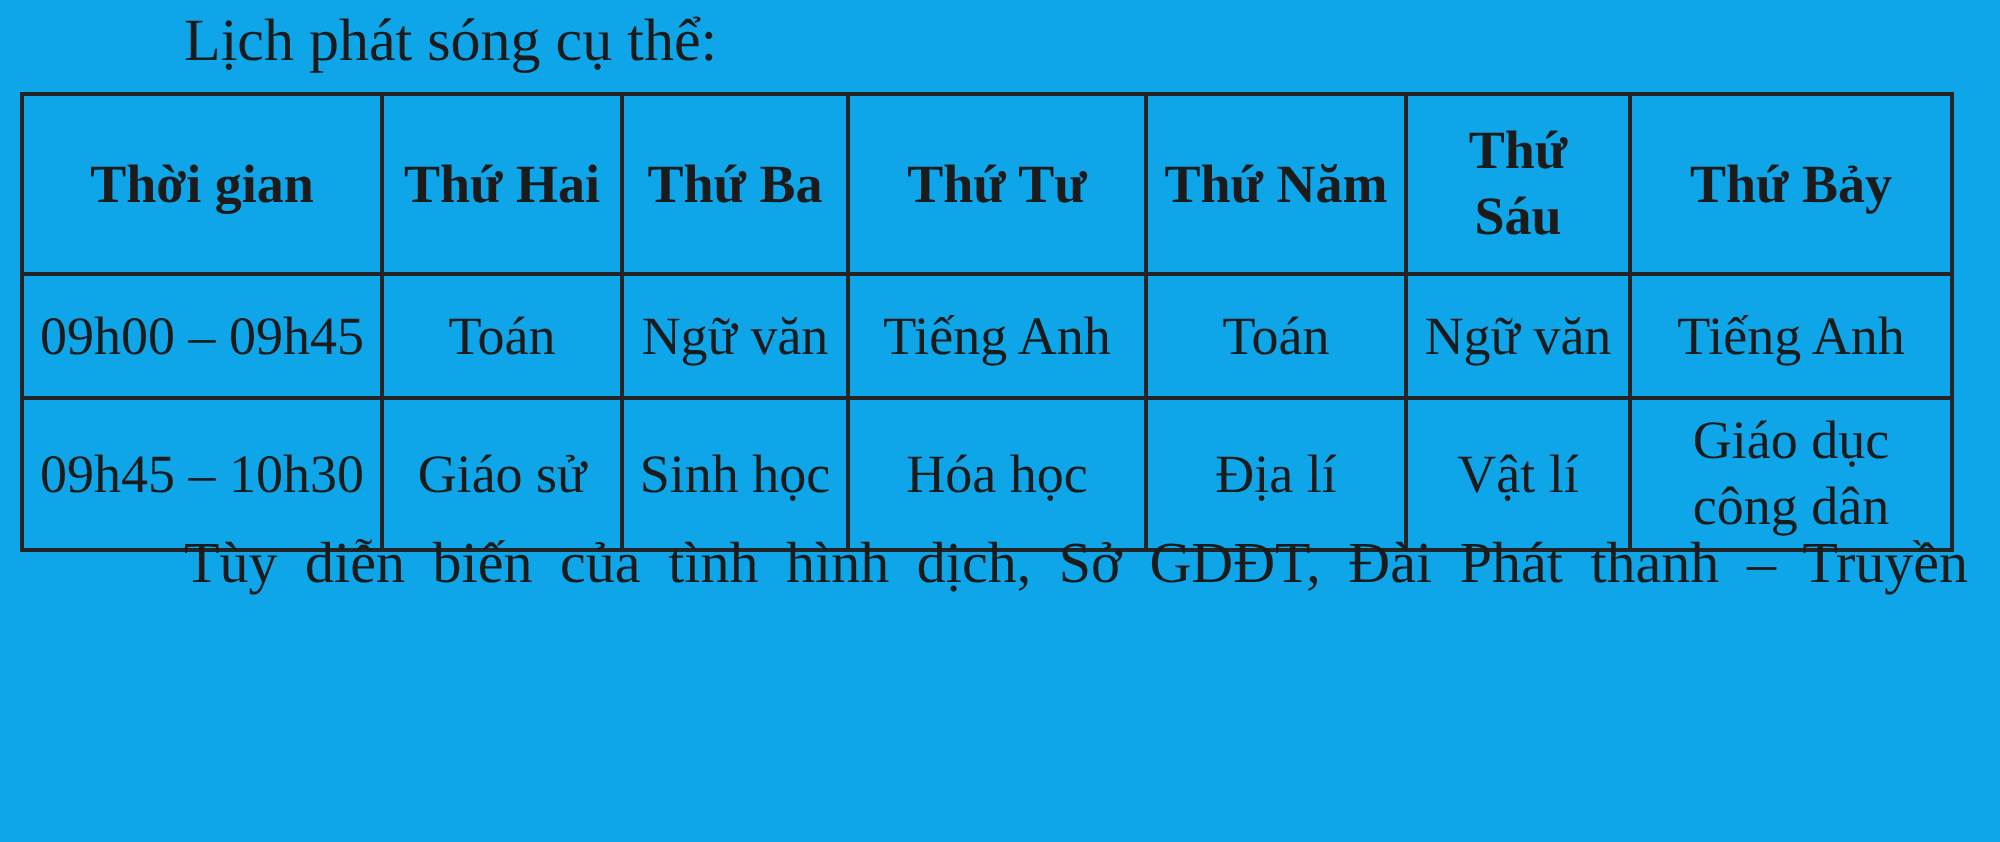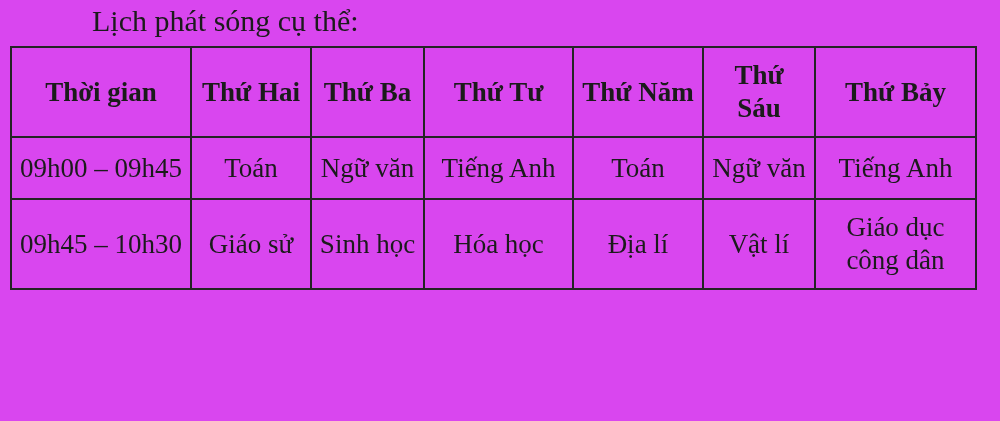--- a/index.html
+++ b/index.html
@@ -4,21 +4,21 @@
 <style>
   html, body {
     margin: 0;
     padding: 0;
     background: #ffffff;
   }
   .page {
     position: relative;
     width: 1000px;
     height: 421px;
-    background: #d946ef;
+    background: #0ea5e9;
     color: #1b1b1b;
     font-family: "Liberation Serif", "DejaVu Serif", serif;
     overflow: hidden;
   }
   .doc-title {
     position: absolute;
     left: 92px;
     top: 2px;
     font-size: 30px;
     line-height: 38px;
@@ -41,21 +41,21 @@
     font-size: 27px;
     line-height: 33px;
     white-space: pre-line;
     overflow: hidden;
   }
   table.schedule th {
     font-weight: bold;
   }
   tr.header-row   { height: 90px; }
   tr.body-row-1   { height: 62px; }
-  tr.body-row-2   { height: 90px; }
+  tr.body-row-2   { height: 76px; }
   .paragraph {
     position: absolute;
     left: 14px;
     top: 264px;
     width: 970px;
     font-size: 29px;
     line-height: 37px;
   }
   .para-line {
     text-align: justify;
@@ -113,15 +113,16 @@
         <td>Hóa học</td>
         <td>Địa lí</td>
         <td>Vật lí</td>
         <td>Giáo dục
 công dân</td>
       </tr>
     </tbody>
   </table>
 
   <div class="paragraph">
+    <div class="para-line first stretch">Tùy diễn biến của tình hình dịch, Sở GDĐT, Đài Phát thanh – Truyền</div>
   </div>
 
 </div>
 
 </body></html>

